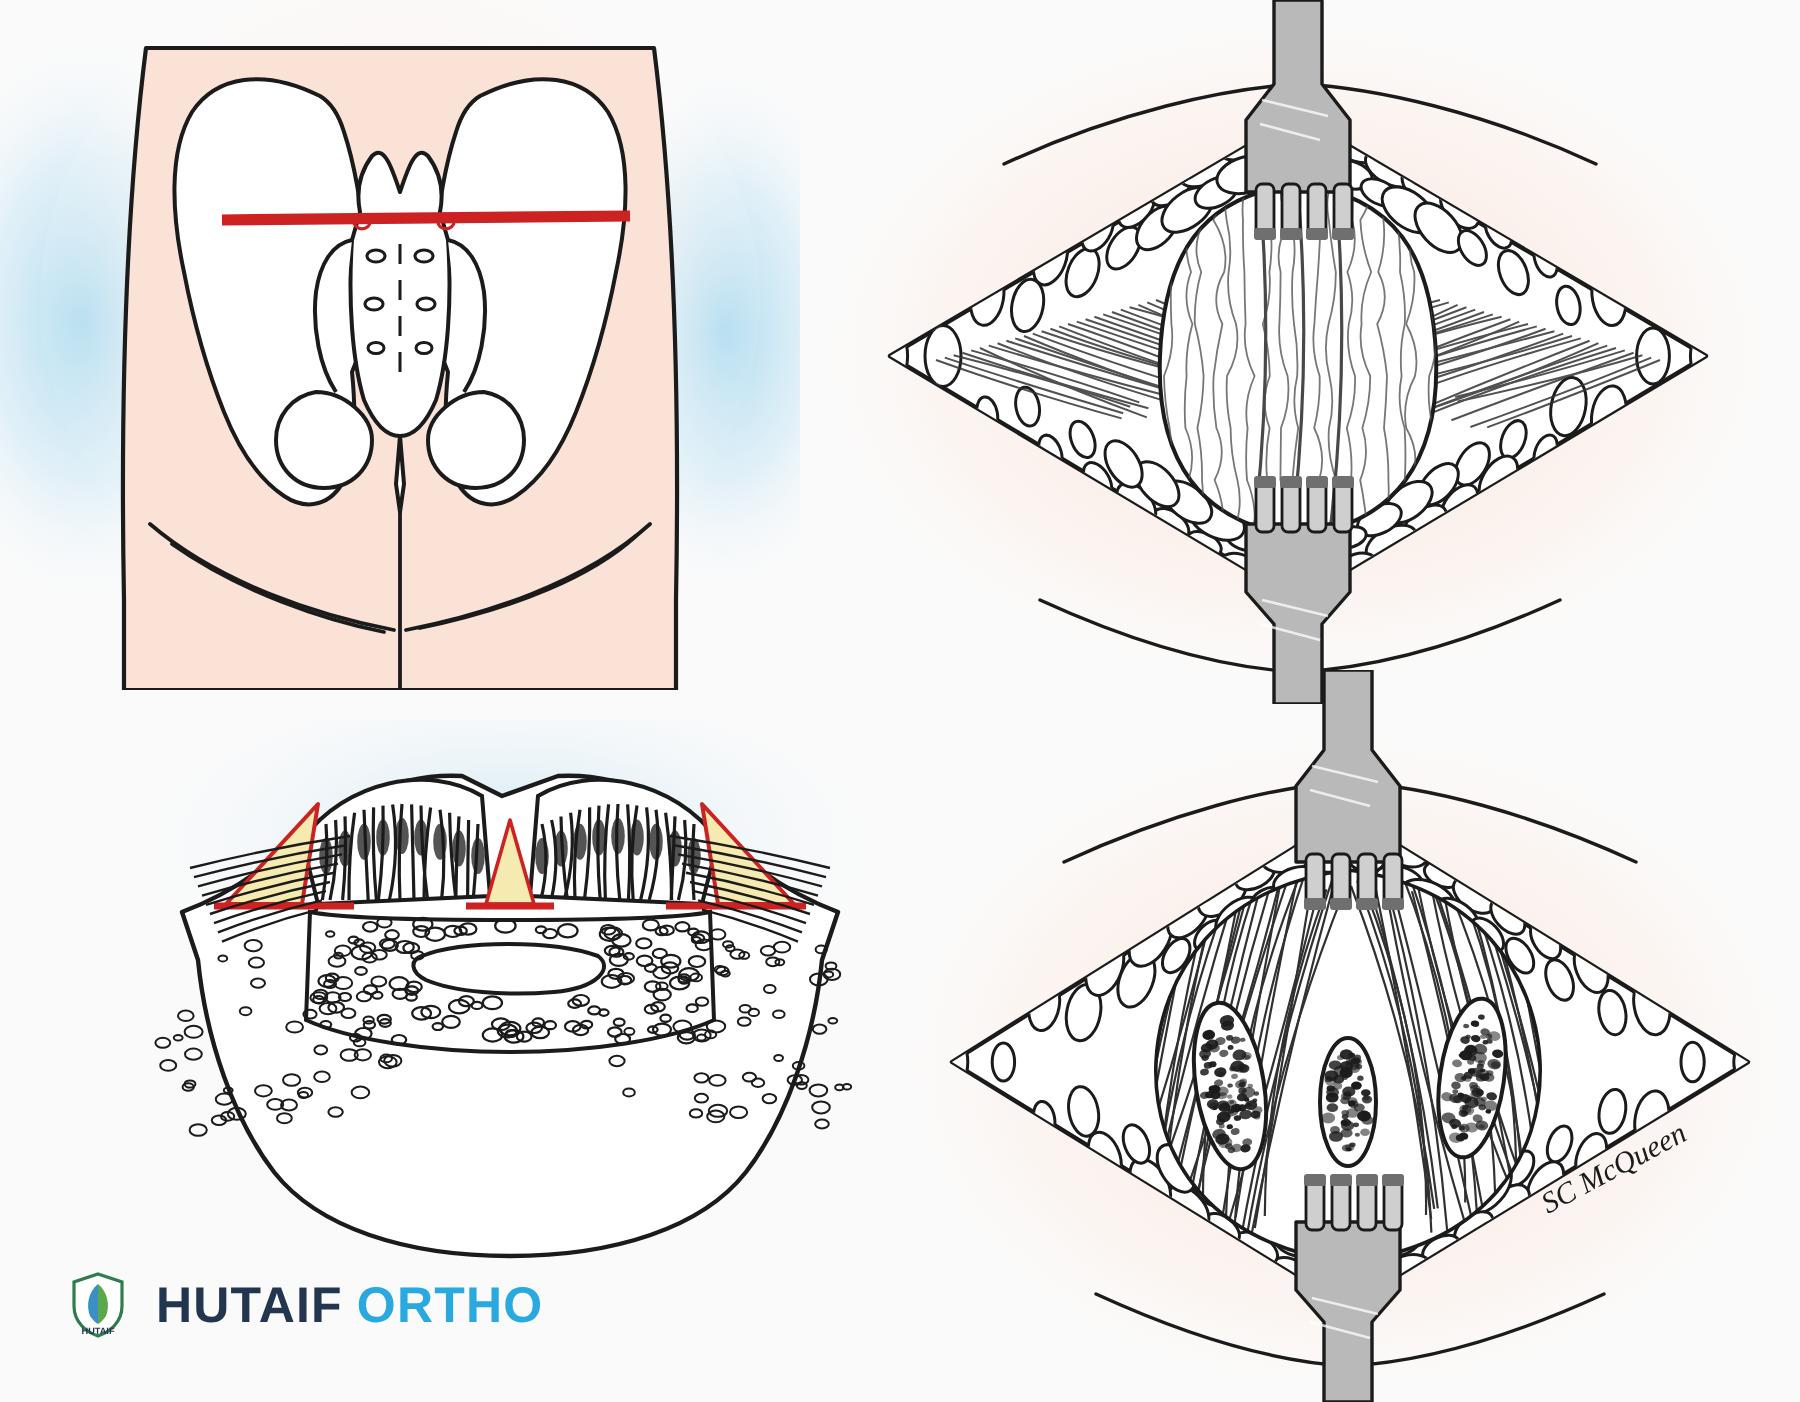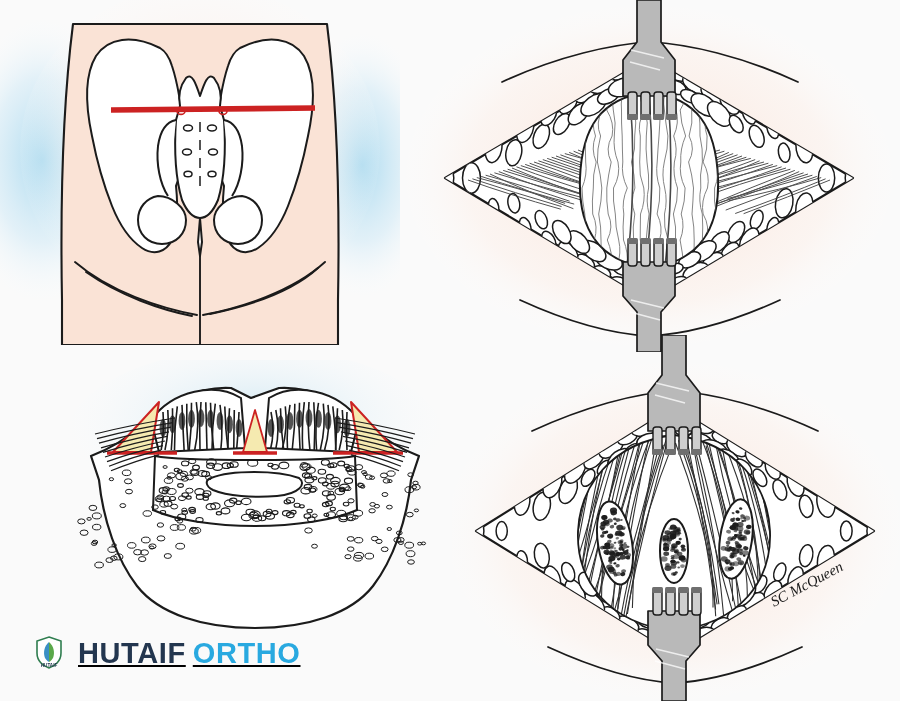--- a/index.html
+++ b/index.html
@@ -21,22 +21,22 @@
 
   .panel svg{display:block;width:100%;height:100%;}
 
   
   #brand{
     position:absolute;left:34px;top:636px;
     display:flex;align-items:center;gap:14px;
   }
   #brand-logo{width:30px;height:34px;flex:0 0 auto;}
   #brand-text{
-    font-size:29px;font-weight:bold;letter-spacing:.6px;
-    white-space:nowrap;line-height:1;text-decoration:underline;
+    font-size:25px;font-weight:bold;letter-spacing:.6px;
+    white-space:nowrap;line-height:1;
   }
   #brand-primary{color:#23364f;}
   #brand-secondary{color:#29a9e0;margin-left:7px;}
 </style>
 </head>
 <body>
 
 <div id="figure">
 
   <div class="panel" id="panel-anatomy">

